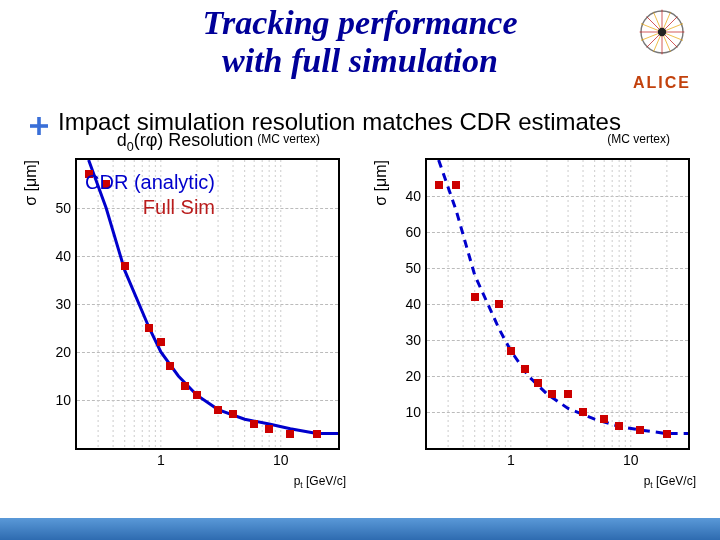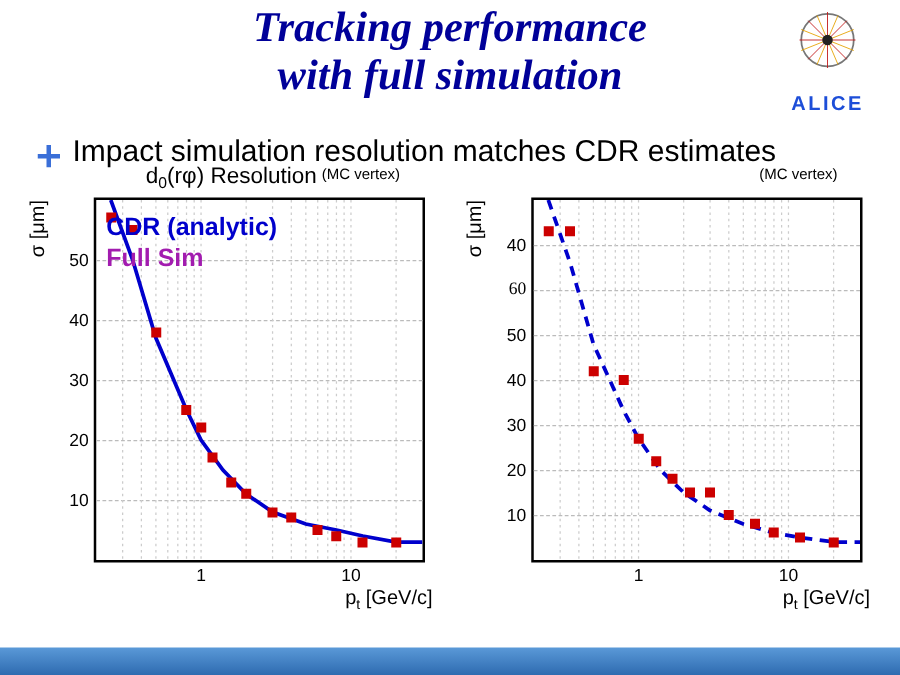--- a/index.html
+++ b/index.html
@@ -99,21 +99,21 @@
     left: 2px;
     top: 30px;
     font-size: 16px;
     transform-origin: left top;
     transform: rotate(-90deg) translate(-100%, 0);
   }
   .xlabel {
     position: absolute;
     right: 4px;
     bottom: 20px;
-    font-size: 16px;
+    font-size: 12px;
   }
   .plot {
     position: absolute;
     left: 55px;
     top: 28px;
     right: 10px;
     bottom: 60px;
     border-left: 2px solid #000;
     border-bottom: 2px solid #000;
     border-top: 2px solid #000;
@@ -151,25 +151,25 @@
   .curve {
     position: absolute;
     inset: 0;
     pointer-events: none;
   }
   .legend {
     position: absolute;
     left: 65px;
     top: 40px;
     font-size: 20px;
-    font-weight: bold;
+    font-weight: normal;
     line-height: 1.25;
   }
   .legend .l1 { color: #0000cc; }
-  .legend .l2 { color: #a21caf; }
+  .legend .l2 { color: #b91c1c; text-align: right; }
   .footer-bar {
     position: absolute;
     left: 0;
     right: 0;
     bottom: 0;
     height: 22px;
     background: linear-gradient(#5a99d8, #2e6bb0);
   }
   svg text { font-family: Arial; }
   
@@ -203,21 +203,21 @@
             <line x1="50" y1="40" x2="80" y2="28"></line>
           <line x1="50" y1="40" x2="80" y2="52"></line>
             <line x1="50" y1="40" x2="62" y2="68"></line>
           <line x1="50" y1="40" x2="38" y2="68"></line>
             <line x1="50" y1="40" x2="20" y2="52"></line>
           <line x1="50" y1="40" x2="20" y2="28"></line>
             <line x1="50" y1="40" x2="38" y2="12"></line>
         </g>
         <circle cx="50" cy="40" r="6" fill="#222"></circle>
       </svg>
-      <div style="font-size:16px;font-weight:bold;color:#1d4ed8;letter-spacing:2px;margin-top:-4px">ALICE</div>
+      <div style="font-size:16px;font-weight:bold;color:#c2410c;letter-spacing:2px;margin-top:-4px">ALICE</div>
     </div>
   </div>
 
   <div class="bullet-row">
     <span class="bullet-icon">
       <svg viewBox="0 0 20 20" width="18" height="18">
         <rect x="8" y="0" width="4" height="20" fill="#3a6fd8"></rect>
         <rect x="0" y="8" width="20" height="4" fill="#3a6fd8"></rect>
       </svg>
     </span>
@@ -295,21 +295,21 @@
           <div class="ytick-label" style="top: 252px;">10</div>
           <div class="grid-line-h" style="top: 216px;"></div>
           <div class="ytick-label" style="top: 216px;">20</div>
           <div class="grid-line-h" style="top: 180px;"></div>
           <div class="ytick-label" style="top: 180px;">30</div>
           <div class="grid-line-h" style="top: 144px;"></div>
           <div class="ytick-label" style="top: 144px;">40</div>
           <div class="grid-line-h" style="top: 108px;"></div>
           <div class="ytick-label" style="top: 108px;">50</div>
           <div class="grid-line-h" style="top: 72px;"></div>
-          <div class="ytick-label" style="top: 72px; font-family: Liberation Serif, serif;">60</div>
+          <div class="ytick-label" style="top: 72px;">60</div>
           <div class="grid-line-h" style="top: 36px;"></div>
           <div class="ytick-label" style="top: 36px;">40</div>
           <div class="xtick-label" style="left: 83.8343px;">1</div>
           <div class="xtick-label" style="left: 203.774px;">10</div>
           <svg class="curve" width="261" height="288">
             <line x1="21.120354407138766" x2="21.120354407138766" y1="0" y2="288" stroke="#ccc" stroke-dasharray="2,3"></line>
             <line x1="36.10548433634818" x2="36.10548433634818" y1="0" y2="288" stroke="#ccc" stroke-dasharray="2,3"></line>
             <line x1="47.728854123734244" x2="47.728854123734244" y1="0" y2="288" stroke="#ccc" stroke-dasharray="2,3"></line>
             <line x1="57.22583874348695" x2="57.22583874348695" y1="0" y2="288" stroke="#ccc" stroke-dasharray="2,3"></line>
             <line x1="65.25542482857261" x2="65.25542482857261" y1="0" y2="288" stroke="#ccc" stroke-dasharray="2,3"></line>

